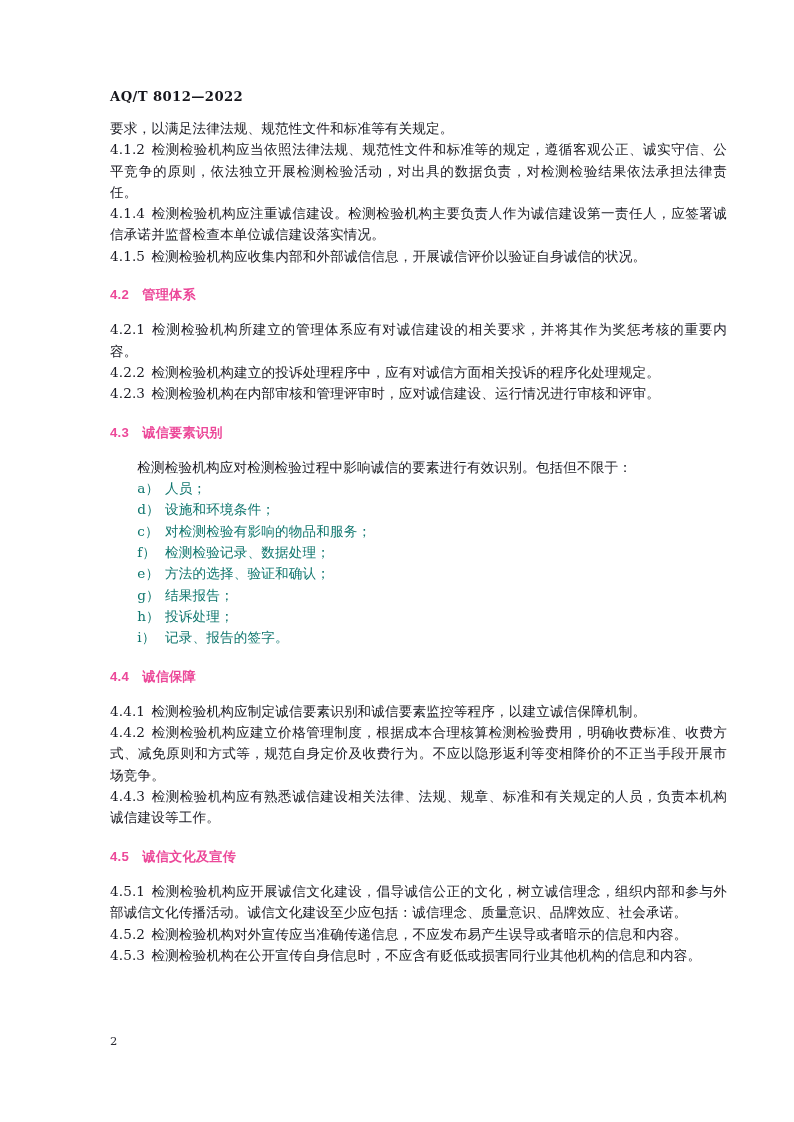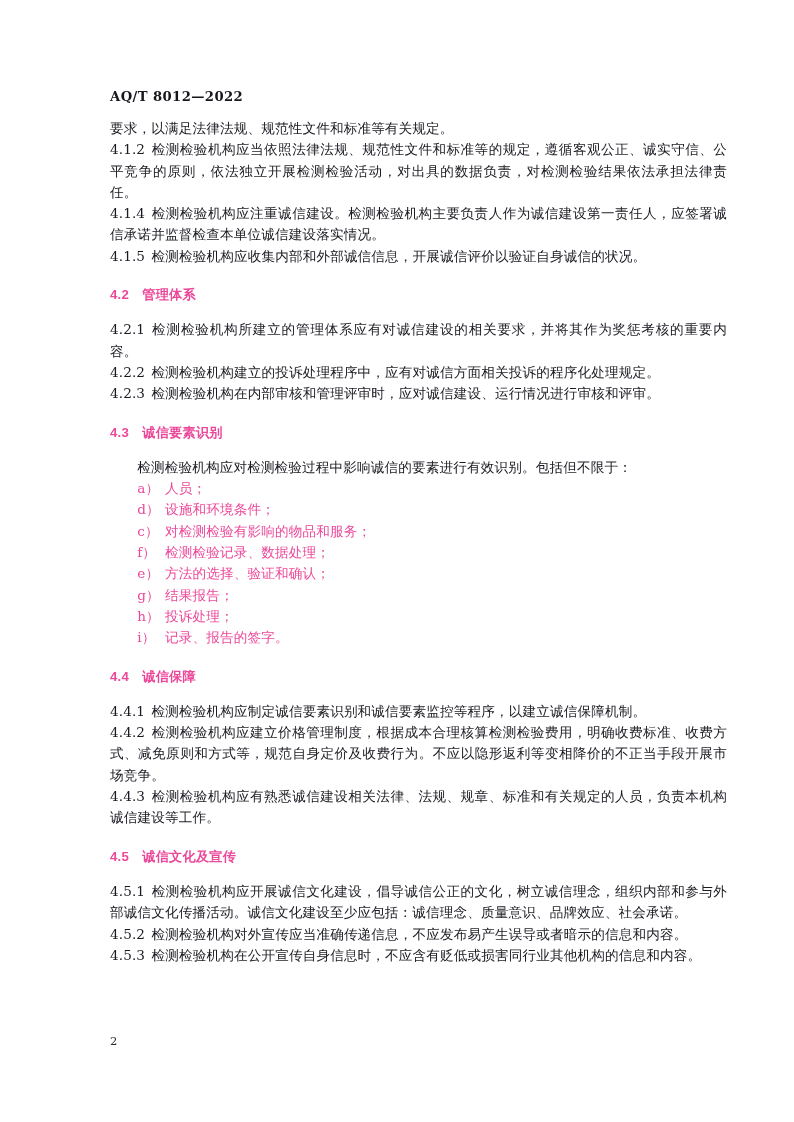--- a/index.html
+++ b/index.html
@@ -93,21 +93,21 @@
   
   ul.alpha-list {
     list-style: none;
     margin: 0;
     padding: 0;
   }
   ul.alpha-list li {
     font-size: 13.6px;
     line-height: 21.3px;
     letter-spacing: 0.15px;
-    color: #ec4899;
+    color: #0f766e;
     padding-left: 2em;
     text-indent: 0;
     display: block;
   }
   ul.alpha-list li .marker {
     display: inline-block;
     min-width: 2.05em;
     font-family: "DejaVu Serif", "Liberation Serif", serif;
   }
 

